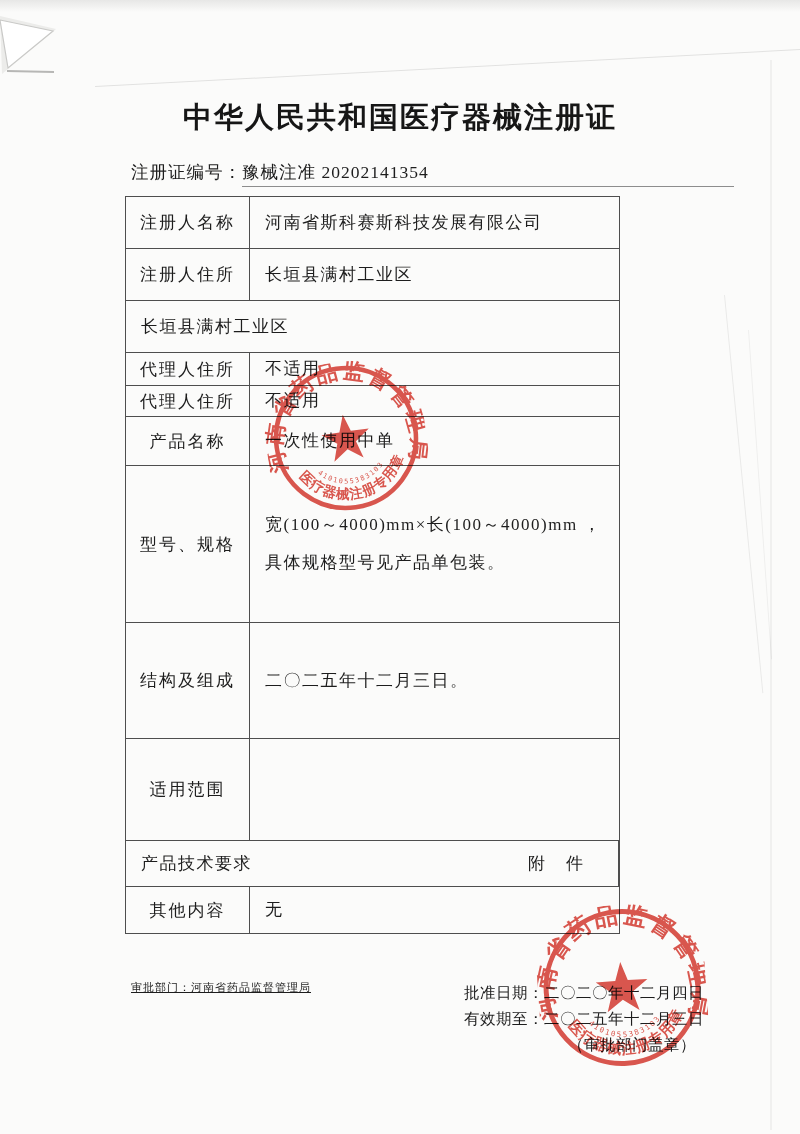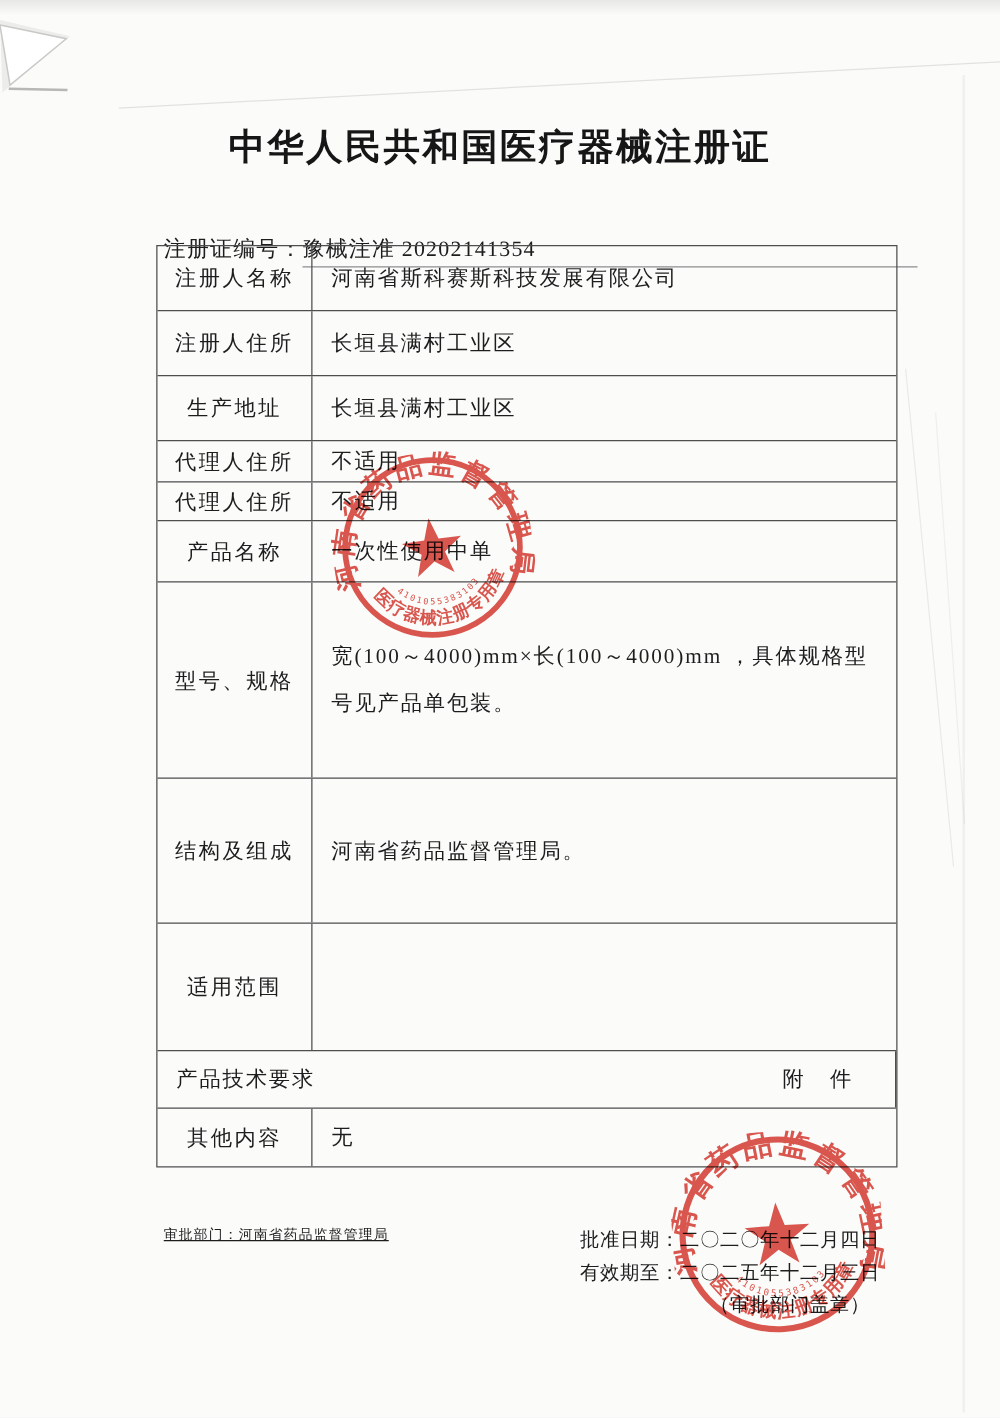--- a/index.html
+++ b/index.html
@@ -31,25 +31,25 @@
     position:absolute;top:98px;left:0;width:800px;
     text-align:center;font-size:29px;font-weight:bold;
     letter-spacing:2px;margin:0;color:#161616;
   }
   .regline{
     position:absolute;top:160px;left:131px;font-size:17.5px;
     letter-spacing:1px;white-space:nowrap;
   }
   .regline .regval{
     display:inline-block;width:492px;
-    border-bottom:1px solid #8d8d8d;padding-bottom:2px;margin-top:27px;
+    border-bottom:1px solid #8d8d8d;padding-bottom:2px;
   }
 
   .tbl{
-    position:absolute;left:125px;top:196px;width:593px;
+    position:absolute;left:125px;top:196px;width:495px;
     border:1px solid #4e4e4e;box-sizing:border-box;
     font-size:17px;
   }
   .trow{display:flex;border-bottom:1px solid #4e4e4e;}
   .trow:last-child{border-bottom:none;}
   .cell{display:flex;align-items:center;box-sizing:border-box;}
   .lbl{
     width:124px;border-right:1px solid #4e4e4e;
     justify-content:center;text-align:center;
     letter-spacing:2px;flex-shrink:0;padding:0 4px;
@@ -98,42 +98,41 @@
   <div class="tbl">
     <div class="trow" style="height:51px">
       <div class="cell lbl">注册人名称</div>
       <div class="cell val">河南省斯科赛斯科技发展有限公司</div>
     </div>
     <div class="trow" style="height:51px">
       <div class="cell lbl">注册人住所</div>
       <div class="cell val">长垣县满村工业区</div>
     </div>
     <div class="trow" style="height:51px">
-      <div class="cell lbl">生产地址</div>
       <div class="cell val">长垣县满村工业区</div>
     </div>
     <div class="trow" style="height:32px">
       <div class="cell lbl">代理人住所</div>
       <div class="cell val">不适用</div>
     </div>
     <div class="trow" style="height:30px">
       <div class="cell lbl">代理人住所</div>
       <div class="cell val">不适用</div>
     </div>
     <div class="trow" style="height:48px">
       <div class="cell lbl">产品名称</div>
       <div class="cell val">一次性使用中单</div>
     </div>
     <div class="trow" style="height:156px">
       <div class="cell lbl">型号、规格</div>
       <div class="cell val">宽(100～4000)mm×长(100～4000)mm ，具体规格型号见产品单包装。</div>
     </div>
     <div class="trow" style="height:115px">
       <div class="cell lbl">结构及组成</div>
-      <div class="cell val">河南省药品监督管理局。</div>
+      <div class="cell val">二〇二五年十二月三日。</div>
     </div>
     <div class="trow" style="height:101px">
       <div class="cell lbl">适用范围</div>
     </div>
     <div class="trow" style="height:45px">
       <div class="cell val">产品技术要求</div>
       <div class="cell lbl">附　件</div>
     </div>
     <div class="trow" style="height:46px">
       <div class="cell lbl">其他内容</div>

